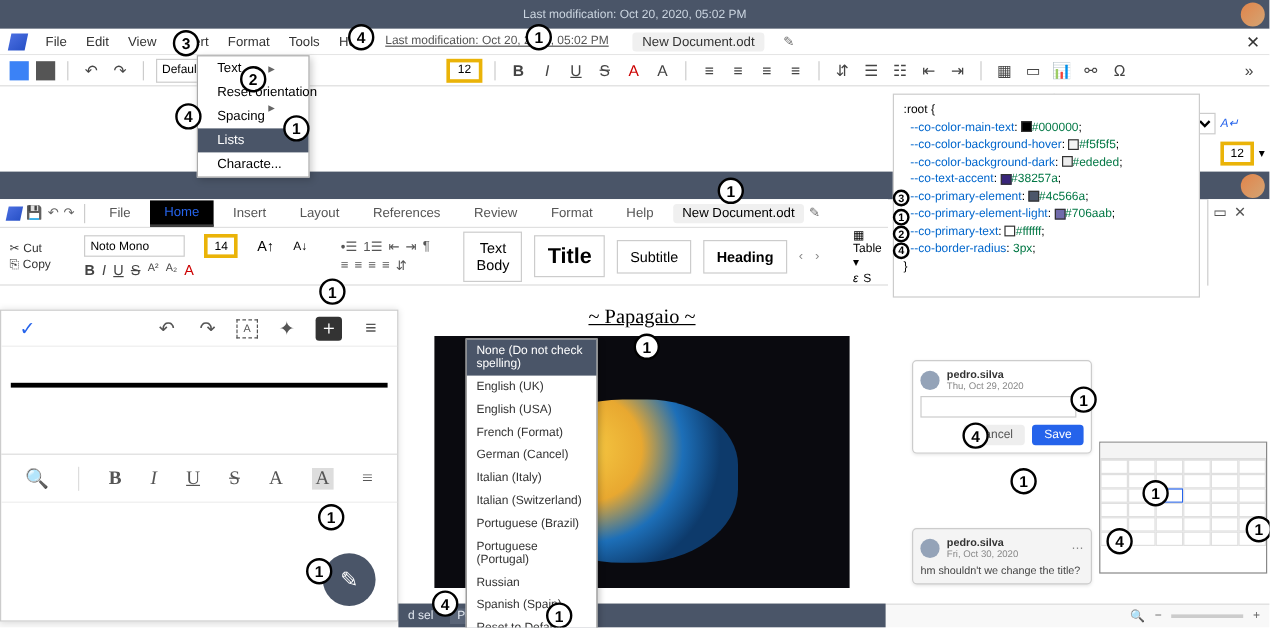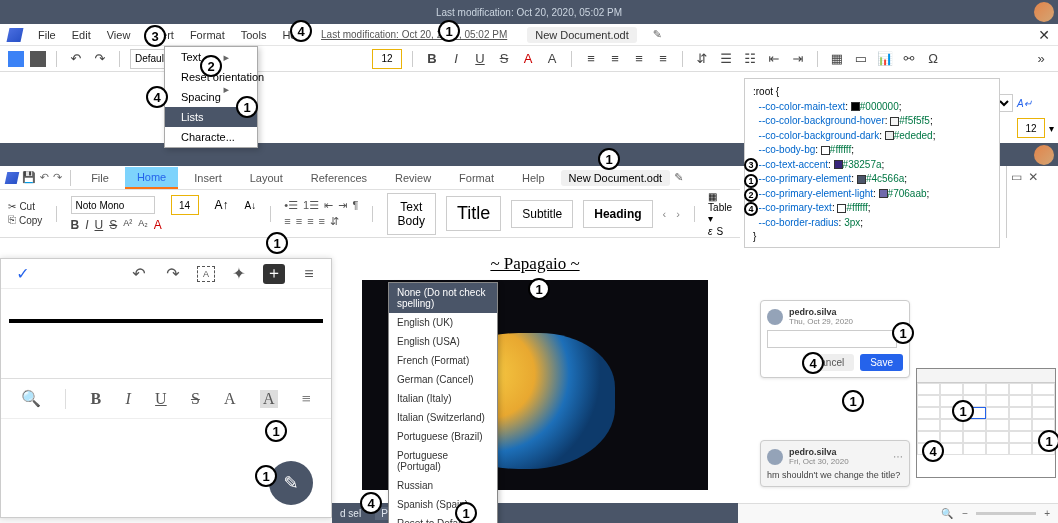--- a/index.html
+++ b/index.html
@@ -11,41 +11,41 @@
 .menubar .logo{width:14px;height:14px;background:linear-gradient(135deg,#4a6ee0,#2851c7);transform:skewX(-12deg)}
 .menubar span{cursor:pointer;color:#333}
 .menubar .docname{background:#f0f0f0;padding:2px 8px;border-radius:3px;margin-left:4px}
 .menubar .closex{margin-left:auto;font-size:14px;color:#333}
 .toolbar{background:#fff;height:26px;display:flex;align-items:center;gap:6px;padding:0 8px;border-bottom:1px solid #ddd;font-size:11px;overflow:hidden}
 .ticon{width:16px;height:16px;background:#666;display:inline-block}
 .ticon.save{background:#3b82f6}
 .ticon.print{background:#555}
 .sep{width:1px;height:16px;background:#ccc;margin:0 4px}
 .styleSel{width:90px;height:20px;border:1px solid #ccc;padding:0 4px;background:#fff;font-size:10px}
-.fontSz{width:30px;height:20px;border:1px solid #eab308;background:#fff;text-align:center;font-size:10px}
+.fontSz{width:30px;height:20px;border:3px solid #eab308;background:#fff;text-align:center;font-size:10px}
 .tb-btn{width:18px;height:18px;display:inline-flex;align-items:center;justify-content:center;color:#444;font-size:13px}
 .menu-popup{position:absolute;background:#fff;border:1px solid #aaa;box-shadow:2px 2px 6px rgba(0,0,0,0.2);z-index:20;font-size:11px}
 .menu-popup .mi{padding:4px 28px 4px 16px;white-space:nowrap;cursor:pointer}
 .menu-popup .mi.hl{background:#4a5568;color:#fff}
 .menu-popup .mi.arrow::after{content:"▸";float:right;margin-left:12px;color:#666}
 .menu-popup .mi.hl.arrow::after{color:#fff}
 .marker{position:absolute;width:22px;height:22px;border-radius:50%;background:#fff;border:2px solid #000;display:flex;align-items:center;justify-content:center;font-weight:bold;font-size:13px;z-index:100}
 
 
 .app2bar{position:absolute;left:0;top:143px;width:100%;height:23px;background:#4a5568}
 .app2{position:absolute;left:0;top:166px;width:740px;background:#fff}
 .app2 .menubar2{height:24px;display:flex;align-items:center;gap:4px;padding:0 6px;font-size:11px;border-bottom:1px solid #e0e0e0}
 .app2 .tab{padding:4px 12px;cursor:pointer;color:#555}
-.app2 .tab.active{color:#2563eb;border-bottom:2px solid #f97316;background:#7dd3fc}
+.app2 .tab.active{color:#2563eb;border-bottom:2px solid #404040;background:#000000}
 .app2 .tb2{height:48px;display:flex;align-items:center;gap:10px;padding:4px 8px;border-bottom:1px solid #ddd;overflow:hidden}
 .app2 .cut{color:#333;font-size:10px;display:flex;flex-direction:column;gap:2px}
 .app2 .cut span{display:flex;align-items:center;gap:3px}
 .app2 .font-name{border:1px solid #ccc;width:84px;height:18px;font-size:10px;padding:0 4px;background:#fff}
 .stylebox{border:1px solid #ccc;padding:6px 10px;font-size:12px;text-align:center;cursor:pointer;background:#fff}
-.stylebox.title{font-size:18px;font-weight:normal}
+.stylebox.title{font-size:18px;font-weight:bold}
 .stylebox.heading{font-weight:bold}
 
 
 .mobpanel{position:absolute;left:0;top:258px;width:332px;height:260px;background:#fff;border:1px solid #ccc;box-shadow:0 0 6px rgba(0,0,0,0.15);z-index:30}
 .mobpanel .topbar{height:30px;display:flex;align-items:center;gap:14px;padding:0 12px;border-bottom:1px solid #eee}
 .mobpanel .mb-icon{width:20px;height:20px;display:flex;align-items:center;justify-content:center;color:#555;font-size:16px}
 .mobpanel .check{color:#2563eb}
 .mobpanel .textarea{height:90px;border-bottom:1px solid #ddd;padding:30px 8px 8px 8px}
 .mobpanel .blackline{height:4px;background:#000;margin-bottom:6px}
 .mobpanel .fmt-row{display:flex;align-items:center;justify-content:space-around;height:40px;padding:0 8px;border-bottom:1px solid #eee}
@@ -313,21 +313,20 @@
   <span>d sel</span>
   <span style="margin-left:14px;background:#5a6578;padding:1px 6px">Portuguese (Brazil)</span>
   <span style="margin-left:3px">▾</span>
 </div>
 
 <div class="csspanel">
   <div>:root {</div>
   <div>&nbsp;&nbsp;<span class="k">--co-color-main-text</span>: <span class="sw" style="background:#000"></span><span class="v">#000000</span>;</div>
   <div>&nbsp;&nbsp;<span class="k">--co-color-background-hover</span>: <span class="sw" style="background:#f5f5f5"></span><span class="v">#f5f5f5</span>;</div>
   <div>&nbsp;&nbsp;<span class="k">--co-color-background-dark</span>: <span class="sw" style="background:#ededed"></span><span class="v">#ededed</span>;</div>
-  <div>&nbsp;&nbsp;<span class="k">--co-body-bg</span>: <span class="sw" style="background:#fff"></span><span class="v">#ffffff</span>;</div>
   <div>&nbsp;&nbsp;<span class="k">--co-text-accent</span>: <span class="sw" style="background:#38257a"></span><span class="v">#38257a</span>;</div>
   <div>&nbsp;&nbsp;<span class="k">--co-primary-element</span>: <span class="sw" style="background:#4c566a"></span><span class="v">#4c566a</span>;</div>
   <div>&nbsp;&nbsp;<span class="k">--co-primary-element-light</span>: <span class="sw" style="background:#706aab"></span><span class="v">#706aab</span>;</div>
   <div>&nbsp;&nbsp;<span class="k">--co-primary-text</span>: <span class="sw" style="background:#fff"></span><span class="v">#ffffff</span>;</div>
   <div>&nbsp;&nbsp;<span class="k">--co-border-radius</span>: <span class="v">3px</span>;</div>
   <div>}</div>
 </div>
 
 <div class="stylepanel">
   <div class="hdr"><span>⌄</span> <span>Style</span></div>

